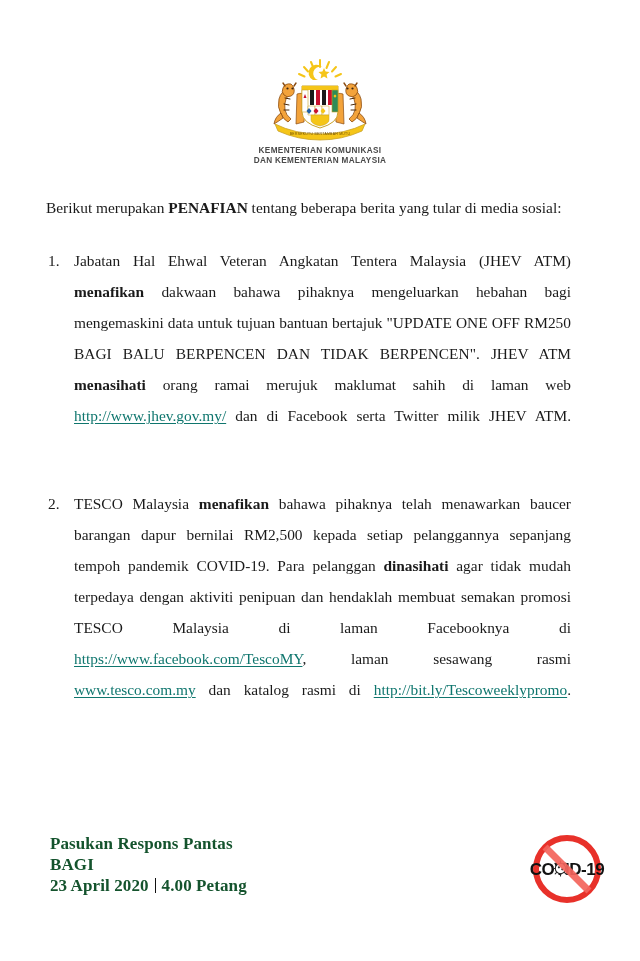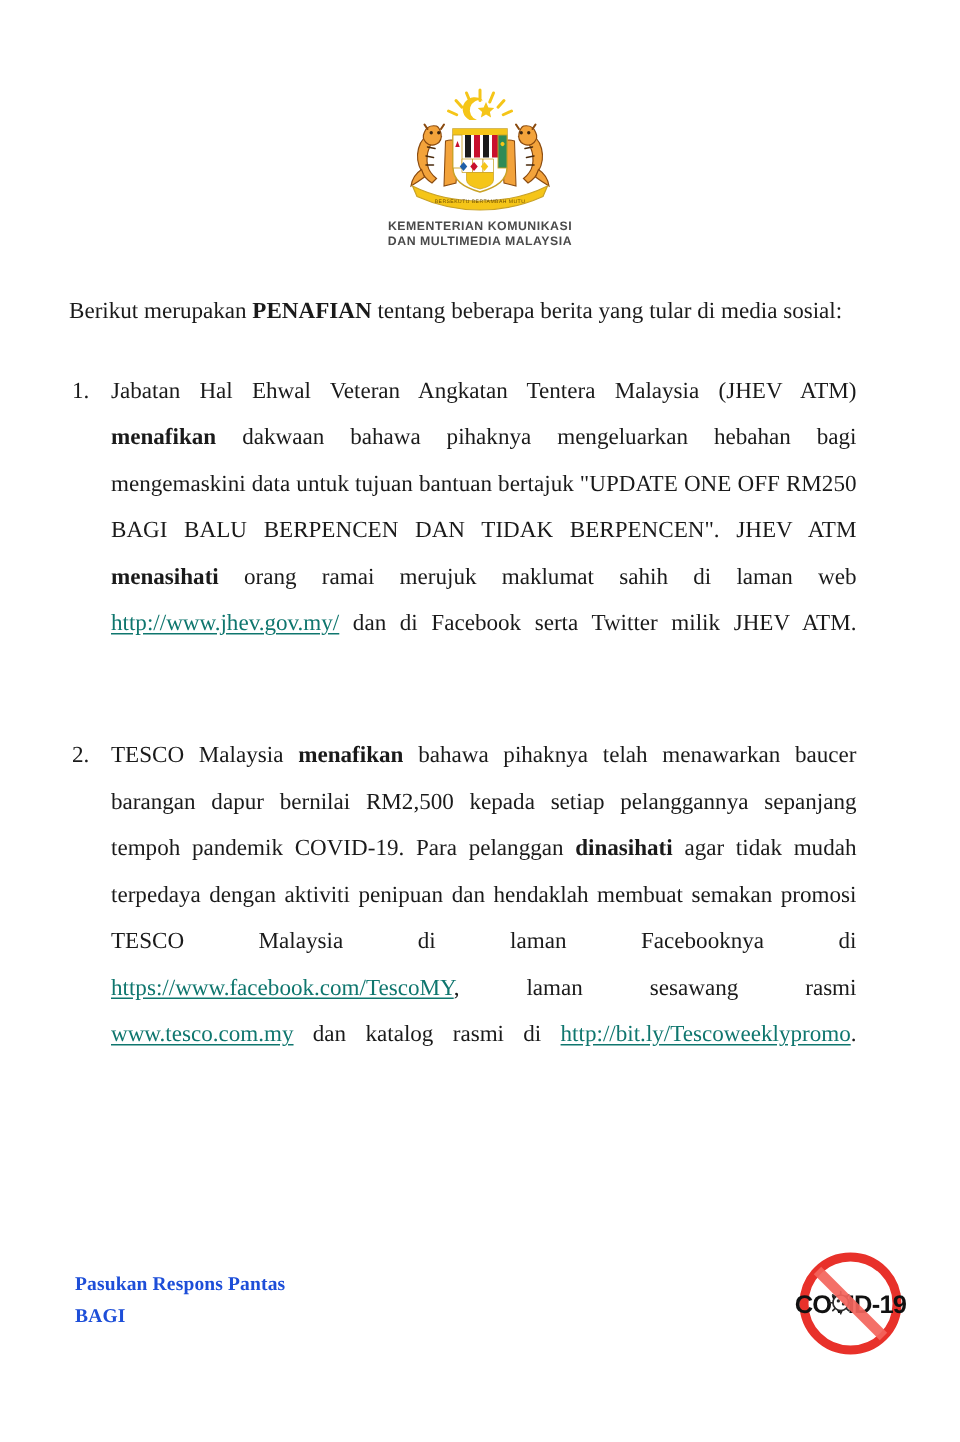--- a/index.html
+++ b/index.html
@@ -113,26 +113,25 @@
     color: #0f766e;
     text-decoration: underline;
     text-underline-offset: 2px;
   }
 
   
   .footer {
     position: absolute;
     left: 50px;
     top: 833px;
-    font-size: 13px;
+    font-size: 17px;
     font-weight: bold;
     line-height: 21px;
-    color: #1d4ed8;
+    color: #14532d;
     letter-spacing: 0.1px;
-    margin-top: 12px;
   }
   .footer .line { display: block; white-space: nowrap; }
   .footer .sep {
     display: inline-block;
     width: 1px;
     height: 15px;
     background: #111;
     vertical-align: -2px;
     margin: 0 6px;
   }
@@ -232,21 +231,21 @@
 
         <g>
           <path d="M16 66 q20 10 45 10 q25 0 45 -10 l-3 7 q-20 9 -42 9 q-22 0 -42 -9 z" fill="#f5c518" stroke="#c9a227" stroke-width="0.8"></path>
           <text x="61" y="77" font-family="Liberation Sans, sans-serif" font-size="3.4" fill="#6b4a00" text-anchor="middle" letter-spacing="0.3">BERSEKUTU BERTAMBAH MUTU</text>
         </g>
       </svg>
     </div>
 
     <div class="ministry-name">
       <span>KEMENTERIAN KOMUNIKASI</span>
-      <span>DAN MULTIMEDIA MALAYSIA</span>
+      <span>DAN KEMENTERIAN MALAYSIA</span>
     </div>
   </div>
 
 
   <div class="body-area">
 
     <p class="intro"><span>Berikut merupakan </span><b>PENAFIAN</b><span> tentang beberapa berita yang tular di media sosial:</span></p>
 
     <ol class="items">
 
@@ -257,20 +256,21 @@
       <li>
           <span class="txt"><span>TESCO Malaysia </span><b>menafikan</b><span> bahawa pihaknya telah menawarkan baucer barangan dapur bernilai RM2,500 kepada setiap pelanggannya sepanjang tempoh pandemik COVID-19. Para pelanggan </span><b>dinasihati</b><span> agar tidak mudah terpedaya dengan aktiviti penipuan dan hendaklah membuat semakan promosi TESCO Malaysia di laman Facebooknya di </span><a class="doclink" href="#">https://www.facebook.com/TescoMY</a><span>, laman sesawang rasmi </span><a class="doclink" href="#">www.tesco.com.my</a><span> dan katalog rasmi di </span><a class="doclink" href="#">http://bit.ly/Tescoweeklypromo</a><span>.</span></span>
         </li>
 
     </ol>
   </div>
 
   <div class="footer">
     <span class="line">Pasukan Respons Pantas</span>
     <span class="line">BAGI</span>
+    <span class="line"><span>23 April 2020</span><span class="sep"></span><span>4.00 Petang</span></span>
   </div>
 
   <div class="covid-stamp">
     <svg width="96" height="72" viewBox="0 0 96 72" xmlns="http://www.w3.org/2000/svg">
       <circle cx="48" cy="36" r="31" fill="none" stroke="#e8312a" stroke-width="6"></circle>
       <text x="48" y="42" font-family="Liberation Sans, sans-serif" font-size="17" font-weight="bold" fill="#111111" text-anchor="middle" letter-spacing="-0.5">COVID-19</text>
 
       <g transform="translate(41.5,35.5)">
         <circle cx="0" cy="0" r="5.2" fill="#ffffff" stroke="#2a2a2a" stroke-width="1.1"></circle>
         <g stroke="#2a2a2a" stroke-width="1.1" stroke-linecap="round">

